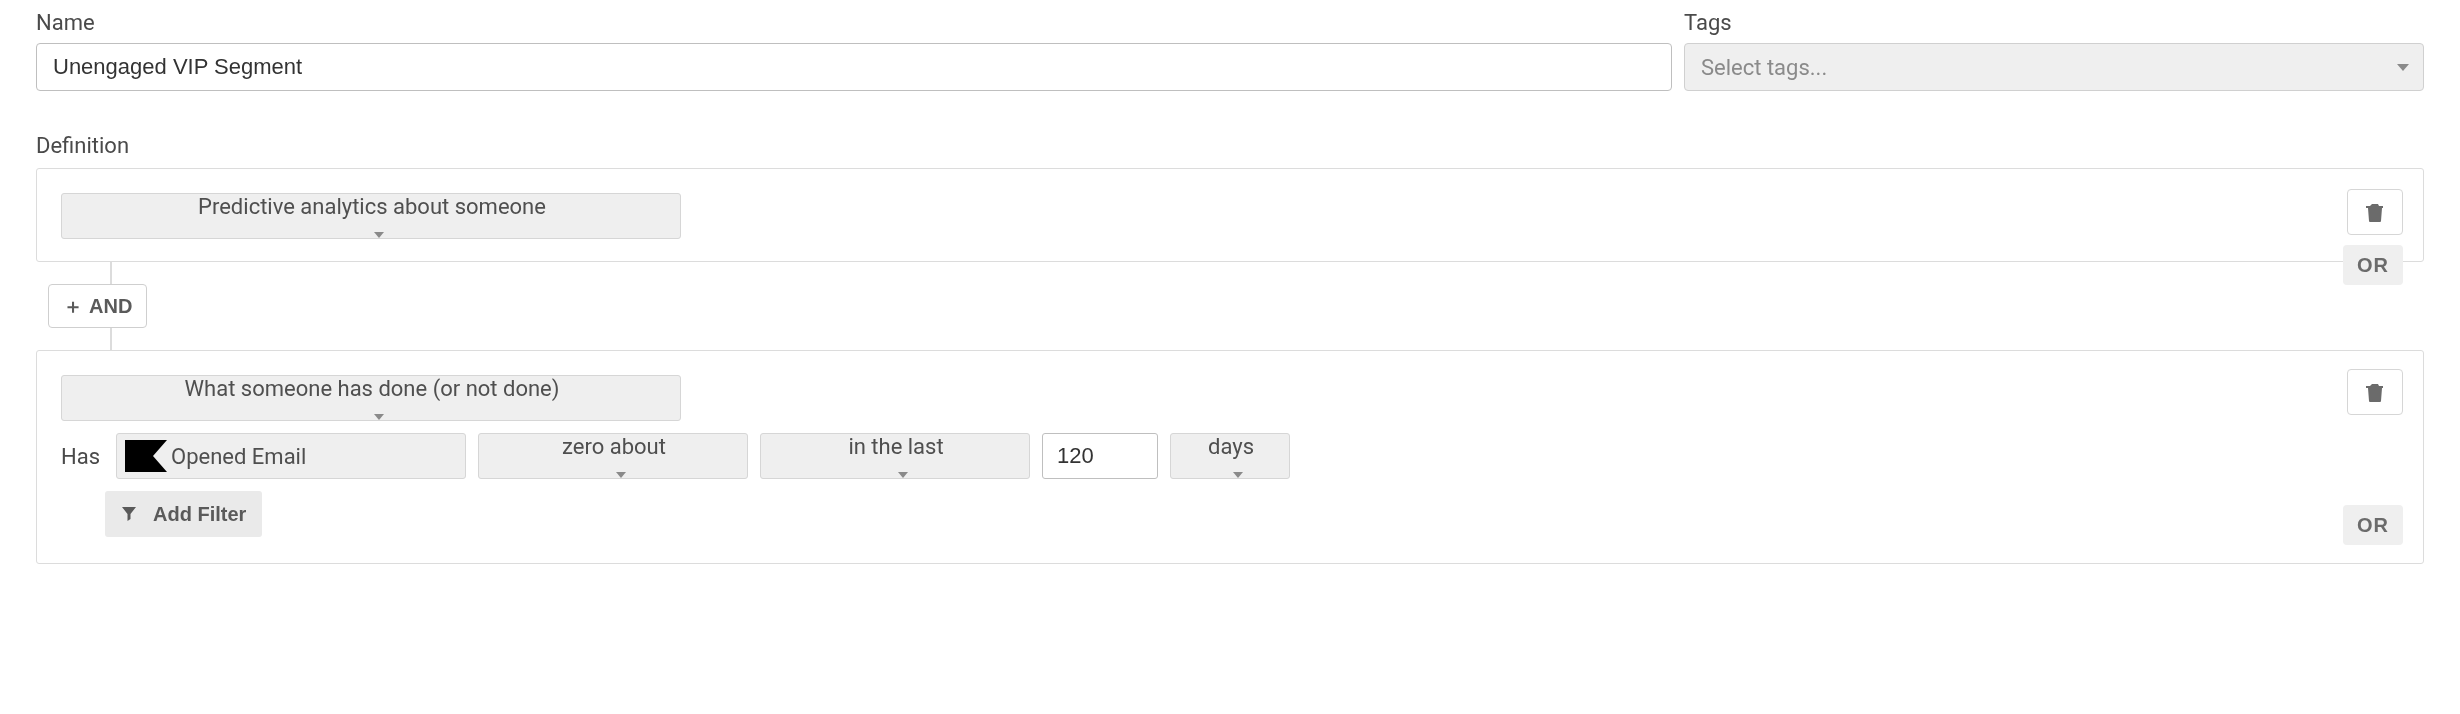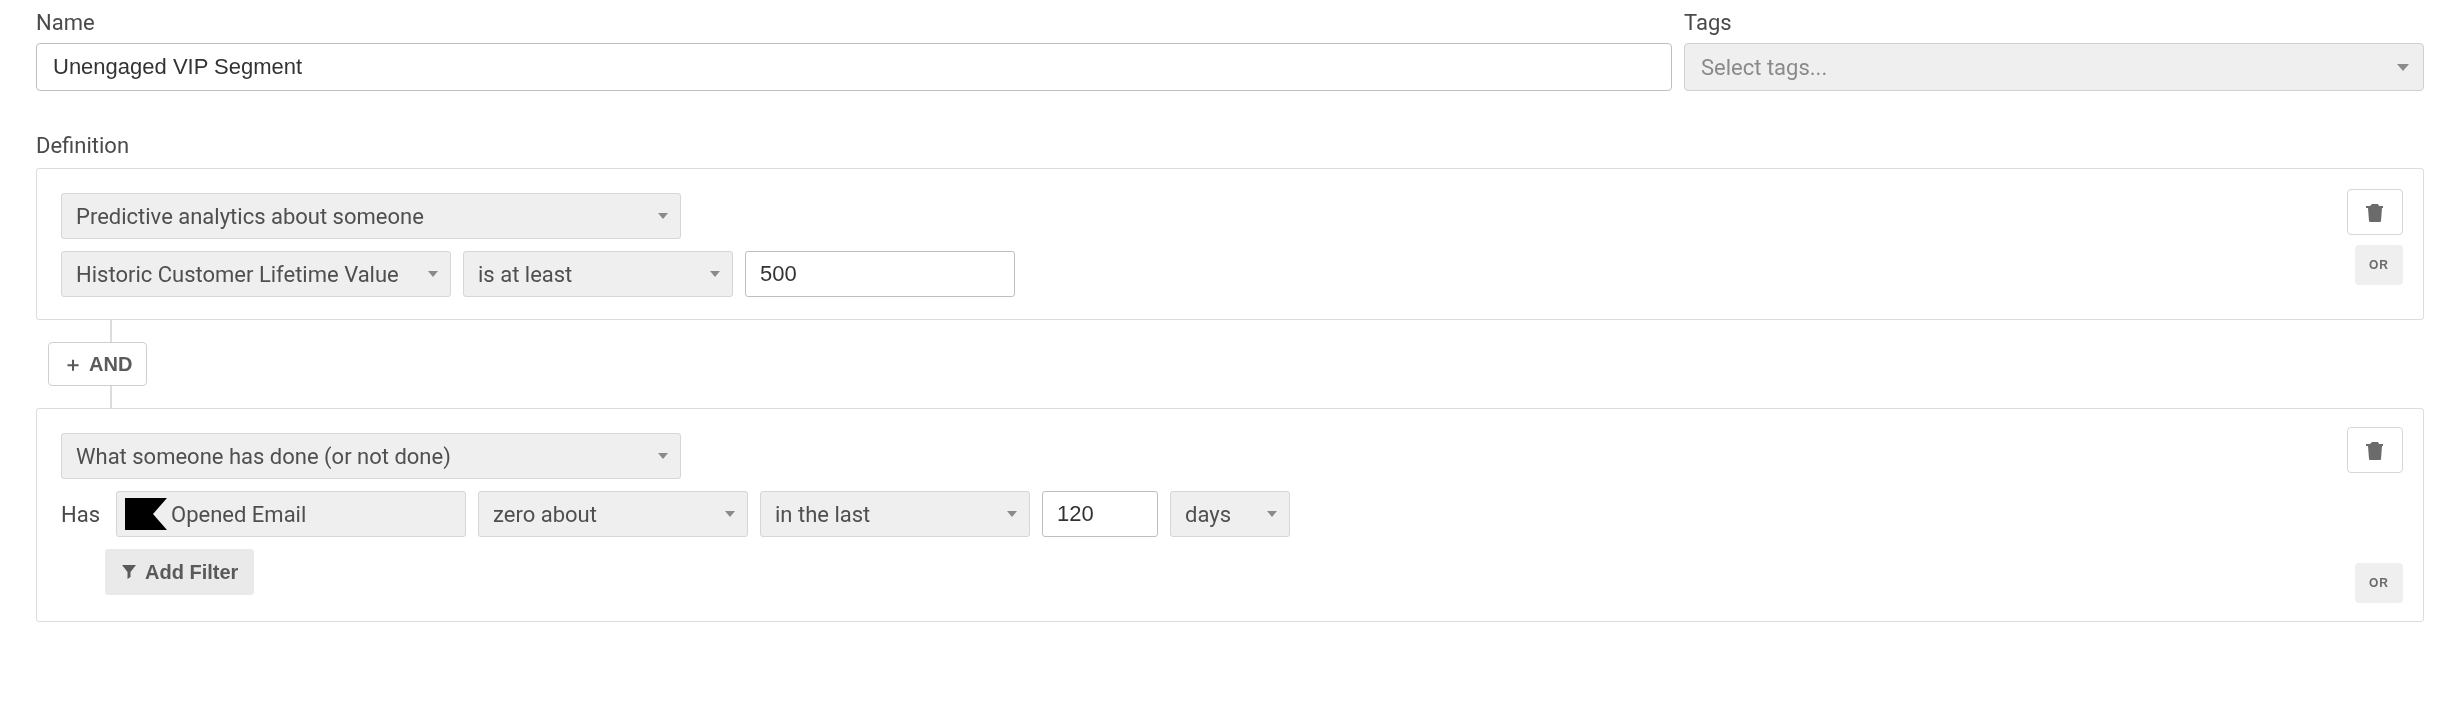--- a/index.html
+++ b/index.html
@@ -80,20 +80,21 @@
     align-items: center;
     justify-content: space-between;
     height: 46px;
     border: 1px solid #d6d6d6;
     border-radius: 3px;
     background: #efefef;
     padding: 0 12px 0 14px;
     font-size: 22px;
     color: #4f4f4f;
     cursor: pointer;
+    flex-direction: column;
   }
   .dd .caret-sm {
     width: 0; height: 0;
     border-left: 5px solid transparent;
     border-right: 5px solid transparent;
     border-top: 6px solid #8a8a8a;
     margin-left: 14px;
   }
   .num-input {
     height: 46px;
@@ -127,21 +128,21 @@
     color: #6b6b6b;
   }
   .or-btn {
     height: 40px;
     padding: 0 14px;
     border: none;
     border-radius: 4px;
     background: #efefef;
     color: #6b6b6b;
     font-weight: 700;
-    font-size: 12px;
+    font-size: 20px;
     letter-spacing: 1px;
     cursor: pointer;
   }
   .connector {
     width: 2px;
     height: 22px;
     background: #dcdcdc;
     margin-left: 74px;
   }
   .and-btn {
@@ -193,21 +194,21 @@
     width: 0;
     height: 0;
     border-top: 16px solid transparent;
     border-bottom: 16px solid transparent;
     border-right: 14px solid #efefef;
   }
   .event-dd .caret-sm { margin-left: auto; }
   .add-filter-btn {
     display: inline-flex;
     align-items: center;
-    gap: 8px;
+    gap: 16px;
     height: 46px;
     padding: 0 16px;
     border: none;
     border-radius: 3px;
     background: #eaeaea;
     color: #5a5a5a;
     font-weight: 700;
     font-size: 20px;
     cursor: pointer;
   }
@@ -238,31 +239,20 @@
 <div class="definition-label">Definition</div>
 
 
 <div class="block">
   <div class="block-row">
     <div class="dd" style="width:620px">
       <span>Predictive analytics about someone</span>
       <span class="caret-sm"></span>
     </div>
   </div>
-  <div class="block-row">
-    <div class="dd" style="width:390px">
-      <span>Historic Customer Lifetime Value</span>
-      <span class="caret-sm"></span>
-    </div>
-    <div class="dd" style="width:270px">
-      <span>is at least</span>
-      <span class="caret-sm"></span>
-    </div>
-    <input class="num-input" style="width: 270px;" type="text" value="500">
-  </div>
   <div class="block-right">
     <button class="icon-btn">
       <svg width="18" height="20" viewBox="0 0 18 20">
           <path fill="#6b6b6b" d="M2 6h14l-1 13a1 1 0 0 1-1 1H4a1 1 0 0 1-1-1L2 6zm4-4h6l1 2h4v2H0V4h4l2-2z"></path>
         </svg>
     </button>
     <button class="or-btn">OR</button>
   </div>
 </div>
 

